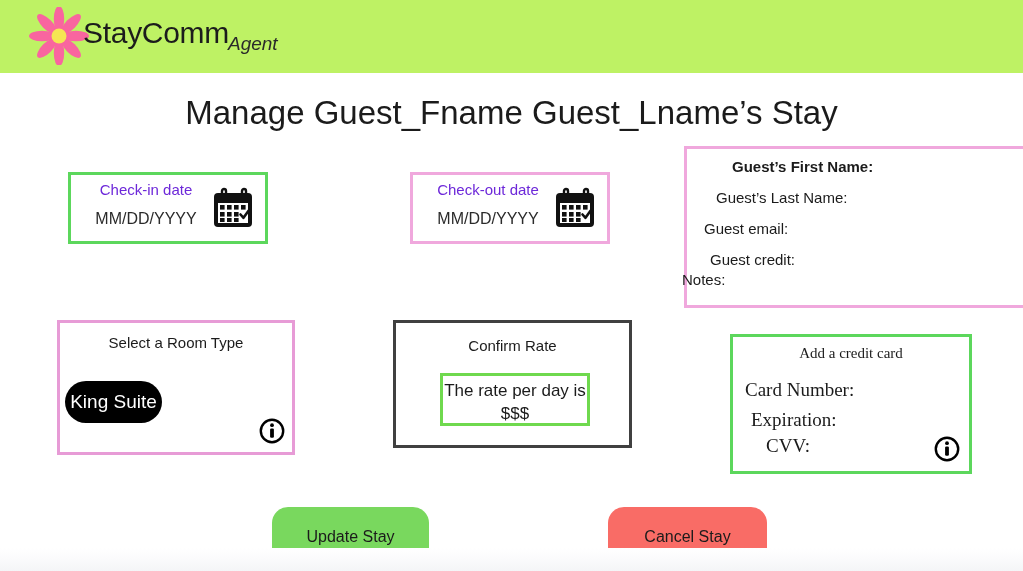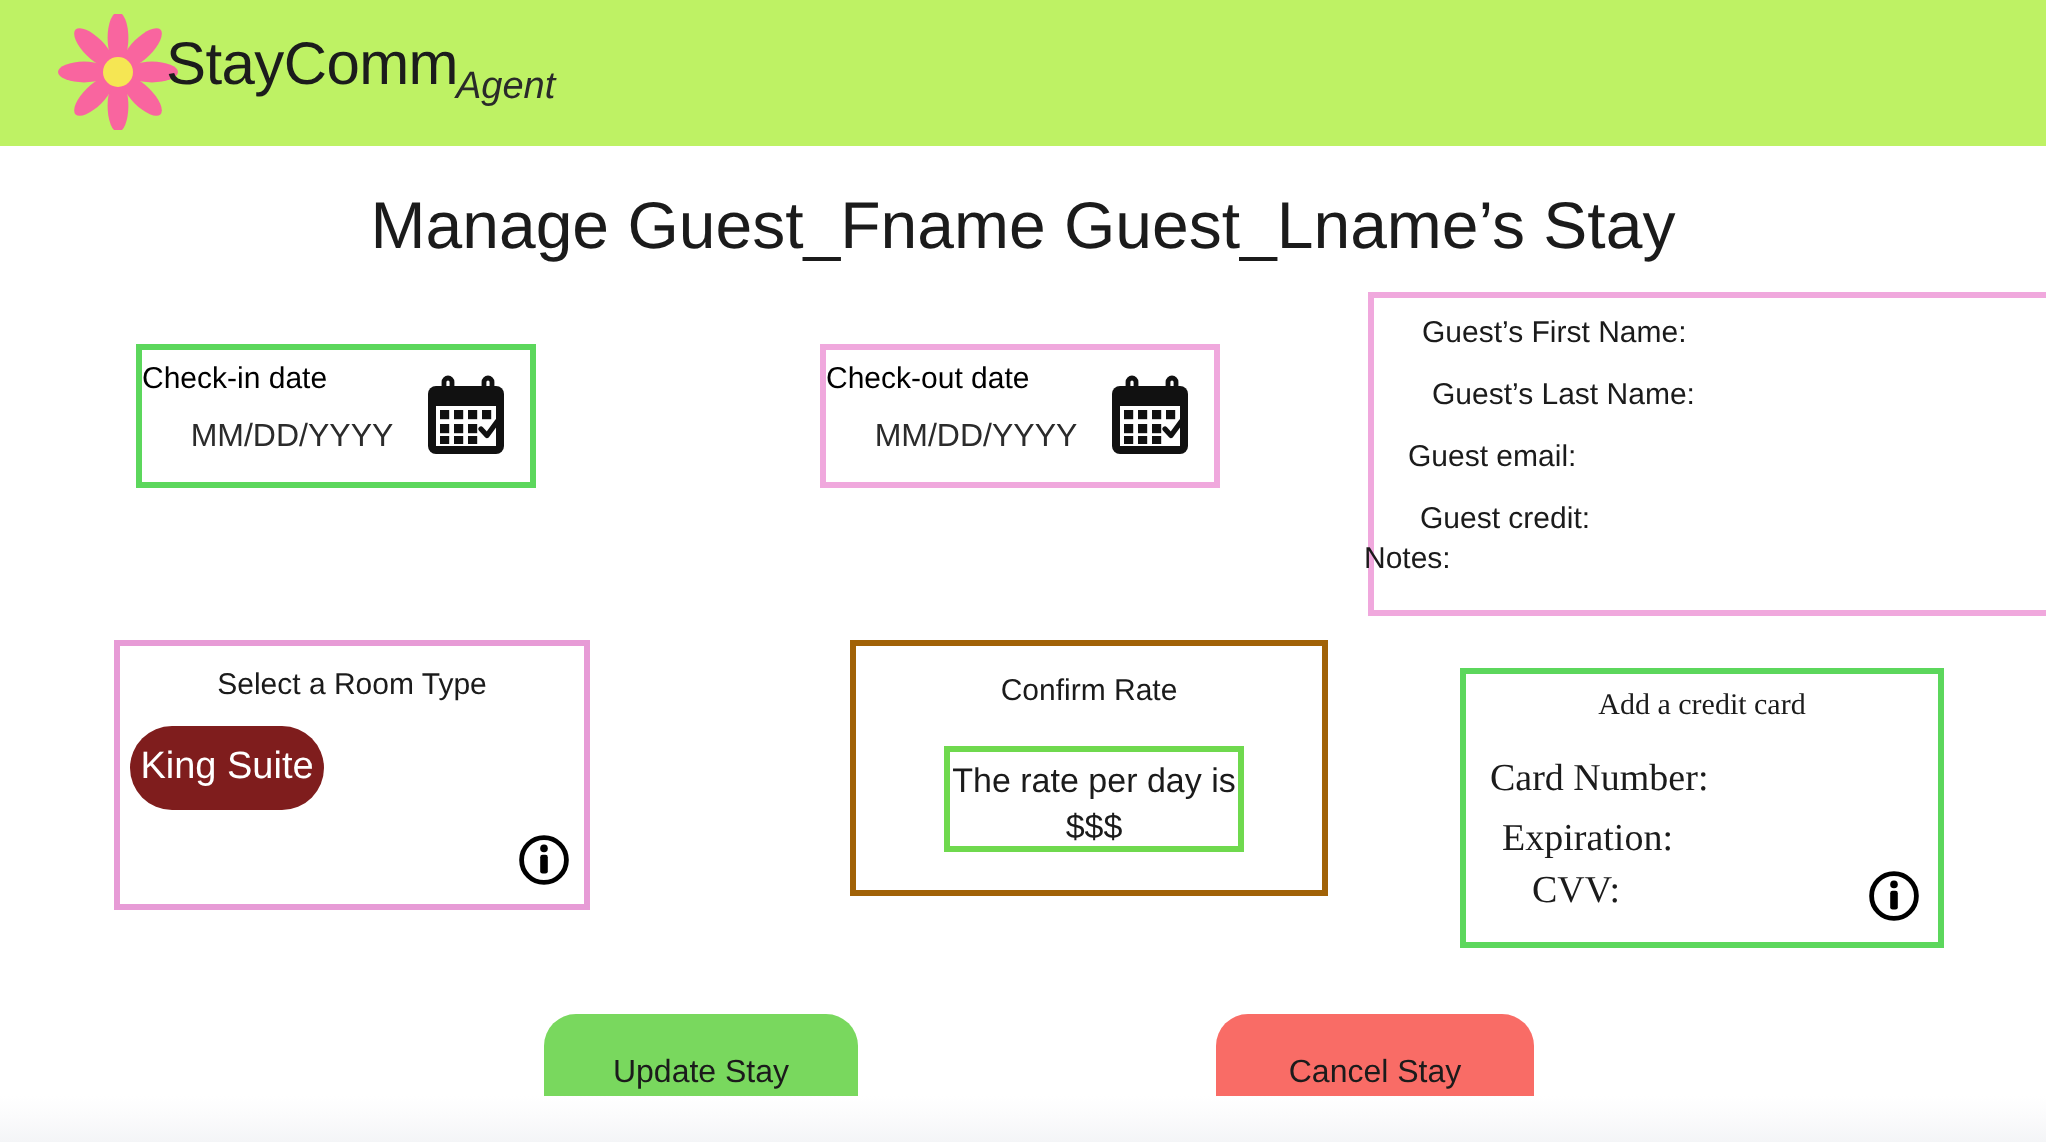--- a/index.html
+++ b/index.html
@@ -66,34 +66,35 @@
     white-space: nowrap;
   }
 
   
   .box {
     position: absolute;
     background: #ffffff;
     box-sizing: border-box;
   }
   .b-green { border: 3px solid #5cd75c; }
-  .b-hotpink { border: 3px solid #a16207; margin-left: 32px; }
+  .b-hotpink { border: 3px solid #404040; }
   .b-orchid { border: 3px solid #e79bd6; }
   .b-lightpink { border: 3px solid #f0a8dd; }
 
   
   .date-box { width: 200px; height: 72px; }
   #checkin-box { left: 68px; top: 172px; }
   #checkout-box { left: 410px; top: 172px; }
   .date-label {
     position: absolute;
     left: 0; top: 6px;
     width: 150px;
+    text-align: center;
     font-size: 15px;
-    color: #000000;
+    color: #6d28d9;
     white-space: nowrap;
   }
   .date-value {
     position: absolute;
     left: 0; top: 35px;
     width: 150px;
     text-align: center;
     font-size: 16px;
     color: #2b2b2b;
     white-space: nowrap;
@@ -110,21 +111,21 @@
     top: 146px;
     width: 360px;
     height: 162px;
   }
   .guest-line {
     position: absolute;
     font-size: 15px;
     color: #1b1b1b;
     white-space: nowrap;
   }
-  #g-first  { left: 24px;  top: 9px;  }
+  #g-first  { left: 45px;  top: 9px; font-weight: bold;  }
   #g-last   { left: 29px;  top: 40px; }
   #g-email  { left: 17px;  top: 71px; }
   #g-phone  { left: 23px;  top: 102px;}
   #g-notes  { left: -5px;  top: 122px;}
 
   
   #room-panel {
     left: 57px;
     top: 320px;
     width: 238px;
@@ -148,23 +149,23 @@
     font-size: 19px;
     display: flex;
     align-items: center;
     justify-content: center;
     overflow: visible;
     white-space: nowrap;
     box-sizing: border-box;
   }
   #king-pill {
     left: 5px;
-    top: 40px;
+    top: 58px;
     width: 97px;
-    background: #7f1d1d;
+    background: #000000;
   }
   #queen-pill {
     left: 113px;
     top: 55px;
     width: 105px;
     background: #e589d0;
   }
   .info-icon {
     position: absolute;
   }

